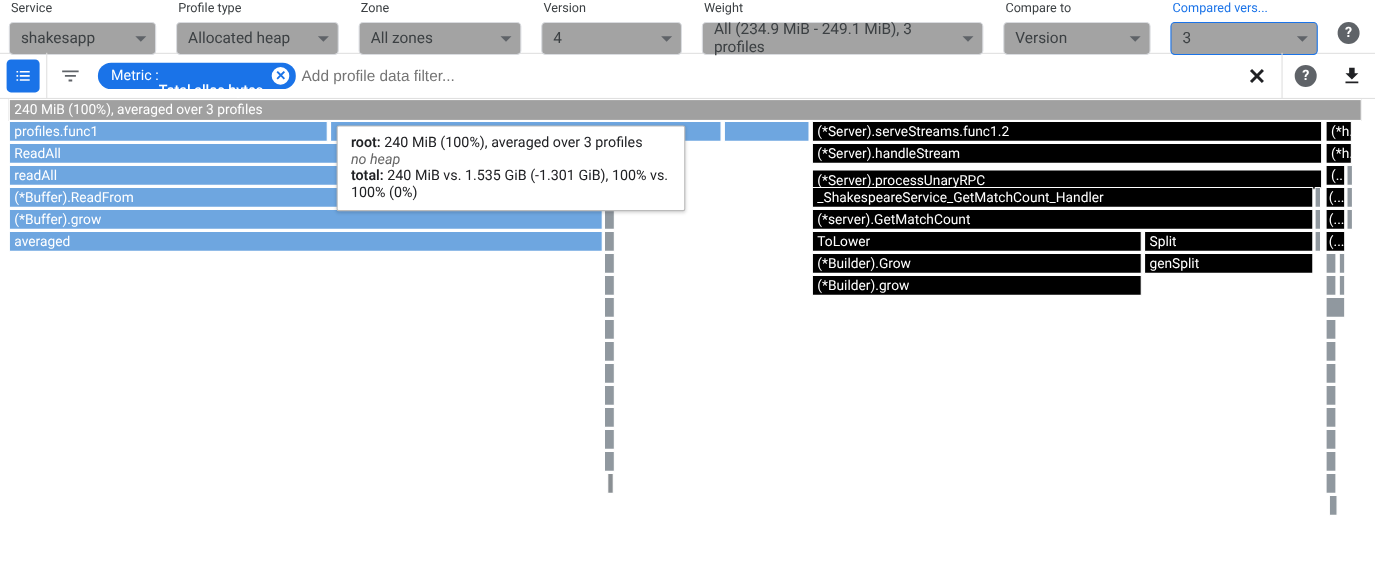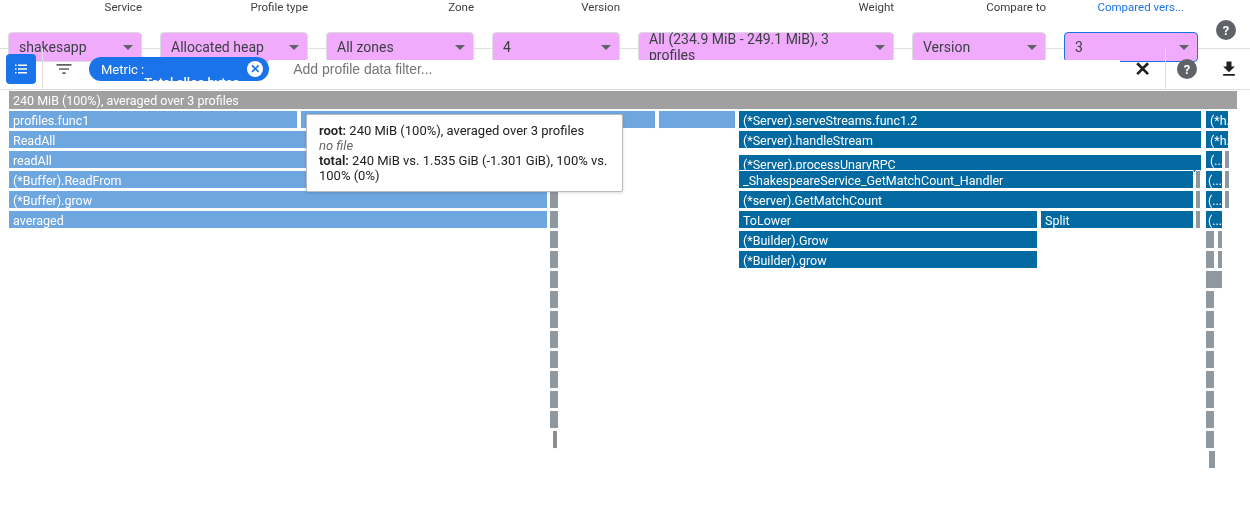--- a/index.html
+++ b/index.html
@@ -2,49 +2,49 @@
 <html><head>
 <meta charset="utf-8">
 <style>
   * { box-sizing: border-box; }
   html, body { margin:0; padding:0; font-family: Roboto, Arial, sans-serif; font-size:13px; color:#202124; background:#fff; }
   body { width:1250px; height:511px; position:relative; overflow:hidden; }
 
   
   .filters { display:flex; align-items:flex-start; padding:0 8px; gap:18px; height:48px; }
   .dd { display:flex; flex-direction:column; }
-  .dd-label { font-size:11.5px; color:#3c4043; margin-bottom:18px; white-space:nowrap; overflow:hidden; text-overflow:ellipsis; padding-left:2px;text-align:right; }
-  .dd-box { height:30px; border:1px solid #dadce0; border-radius:4px; display:flex; align-items:center; justify-content:space-between; padding:0 8px 0 10px; font-size:14px; color:#3c4043; cursor:pointer; background:#f0abfc; }
+  .dd-label { font-size:11.5px; color:#3c4043; margin-bottom:6px; white-space:nowrap; overflow:hidden; text-overflow:ellipsis; padding-left:2px; }
+  .dd-box { height:30px; border:1px solid #dadce0; border-radius:4px; display:flex; align-items:center; justify-content:space-between; padding:0 8px 0 10px; font-size:14px; color:#3c4043; cursor:pointer; background:#a3a3a3; }
   .dd-box.highlight { border:1.5px solid #1a73e8; }
   .dd-label.highlight { color:#1a73e8; }
   .chev { width:0; height:0; border-left:5px solid transparent; border-right:5px solid transparent; border-top:5px solid #5f6368; margin-left:10px; }
 
   .help-circ { width:20px; height:20px; border-radius:50%; background:#5f6368; color:#fff; font-size:13px; display:flex; align-items:center; justify-content:center; font-weight:bold; cursor:pointer; align-self:center; margin-top:12px;}
 
   
   .toolbar { display:flex; align-items:center; height:42px; border-top:1px solid #e0e0e0; border-bottom:1px solid #e0e0e0; }
   .tb-btn { width:42px; height:42px; display:flex; align-items:center; justify-content:center; cursor:pointer; }
   .tb-btn.active { background:none; }
   .list-pill { width:30px; height:30px; border-radius:4px; background:#1a73e8; display:flex; align-items:center; justify-content:center; }
   .list-pill svg { fill:#fff; }
   .funnel svg { fill:#5f6368; }
   .metric-chip { background:#1a73e8; color:#fff; border-radius:14px; height:24px; display:flex; align-items:center; padding:0 6px 0 12px; font-size:13px; margin-left:4px; cursor:pointer; }
   .metric-chip .bold { font-weight:500;margin-top:26px; }
   .metric-chip .x { width:16px; height:16px; border-radius:50%; background:#fff; color:#1a73e8; margin-left:8px; display:flex; align-items:center; justify-content:center; font-size:12px; font-weight:bold; }
-  .filter-input { flex:1; border:none; outline:none; font-size:14px; padding-left:24px; color:#5f6368; }
+  .filter-input { flex:1; border:none; outline:none; font-size:14px; padding-left:5px; color:#5f6368; }
   .tb-right { display:flex; align-items:center; }
   .close-x { font-size:20px; font-weight:bold; padding:0 14px; cursor:pointer; }
   .divider-v { width:1px; height:42px; background:#e0e0e0; }
 
   
   .flame { position:relative; width:1230px; height:420px; margin-left:8px; }
   .root-row { height:20px; background:#a0a0a0; color:#fff; font-size:12.5px; display:flex; align-items:center; padding-left:4px; border:1px solid #fff; }
   .frame { position:absolute; height:19px; color:#fff; font-size:12.5px; line-height:19px; padding-left:4px; white-space:nowrap; overflow:hidden; border:1px solid #fff; border-radius:1px; cursor:pointer; }
   .blue  { background:#6ea6e0; }
-  .steel { background:#0369a1; }
+  .steel { background:#000000; }
   .gray  { background:#90989f; }
   .dgray { background:#8a8f93; }
 
   
   .tooltip { position:absolute; background:#fff; border:1px solid #bbb; border-radius:2px; padding:8px 12px; font-size:13px; box-shadow:0 1px 3px rgba(0,0,0,0.15); z-index:20; }
   .tooltip .italic { font-style:italic; color:#666; }
   .tooltip .bold { font-weight:600; }
 </style>
 </head>
 <body>
@@ -188,36 +188,37 @@
   <div class="frame gray" style="top:100px;left:1187px;width:6px;padding:0"></div>
   <div class="frame steel" style="top:100px;left:1197px;width:18px;padding-left:2px"><span>(...</span></div>
   <div class="frame gray" style="top:100px;left:1216px;width:6px;padding:0"></div>
 
   <div class="frame steel" style="top:120px;left:730px;width:300px"><span>ToLower</span></div>
   <div class="frame steel" style="top:120px;left:1032px;width:154px"><span>Split</span></div>
   <div class="frame gray" style="top:120px;left:1187px;width:6px;padding:0"></div>
   <div class="frame steel" style="top:120px;left:1197px;width:18px;padding-left:2px"><span>(...</span></div>
 
   <div class="frame steel" style="top:140px;left:730px;width:300px"><span>(*Builder).Grow</span></div>
+  <div class="frame steel" style="top:140px;left:1032px;width:154px"><span>genSplit</span></div>
   <div class="frame gray" style="top:140px;left:1197px;width:10px;padding:0"></div>
   <div class="frame gray" style="top:140px;left:1209px;width:6px;padding:0"></div>
 
   <div class="frame steel" style="top:160px;left:730px;width:300px"><span>(*Builder).grow</span></div>
   <div class="frame gray" style="top:160px;left:1197px;width:10px;padding:0"></div>
   <div class="frame gray" style="top:160px;left:1209px;width:6px;padding:0"></div>
 
   <div class="frame gray" style="top:180px;left:1197px;width:18px;padding:0"></div>
   <div class="frame gray" style="top:200px;left:1197px;width:10px;padding:0"></div>
   <div class="frame gray" style="top:220px;left:1197px;width:10px;padding:0"></div>
   <div class="frame gray" style="top:240px;left:1197px;width:10px;padding:0"></div>
   <div class="frame gray" style="top:260px;left:1197px;width:10px;padding:0"></div>
   <div class="frame gray" style="top:280px;left:1197px;width:10px;padding:0"></div>
   <div class="frame gray" style="top:300px;left:1197px;width:10px;padding:0"></div>
   <div class="frame gray" style="top:320px;left:1197px;width:10px;padding:0"></div>
   <div class="frame gray" style="top:340px;left:1197px;width:10px;padding:0"></div>
   <div class="frame gray" style="top:360px;left:1200px;width:8px;padding:0"></div>
 
   <div class="tooltip" style="top:24px;left:298px;width:317px">
     <div><span class="bold">root: </span><span>240 MiB (100%), averaged over 3 profiles</span></div>
-    <div class="italic">no file</div>
+    <div class="italic">no heap</div>
     <div><span class="bold">total: </span><span>240 MiB vs. 1.535 GiB (-1.301 GiB), 100% vs. 100% (0%)</span></div>
   </div>
 </div>
 
 </body></html>

